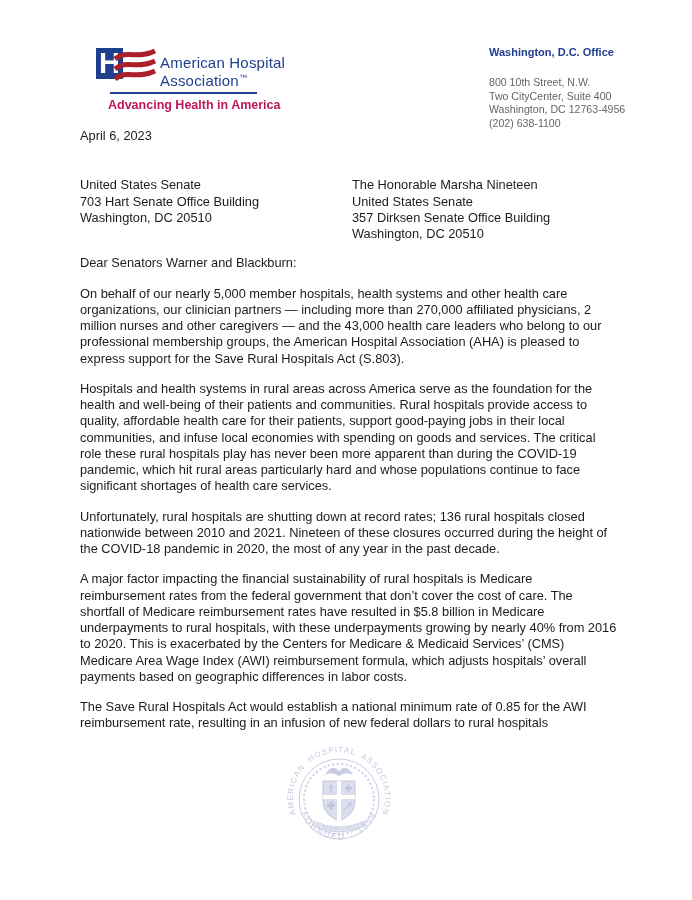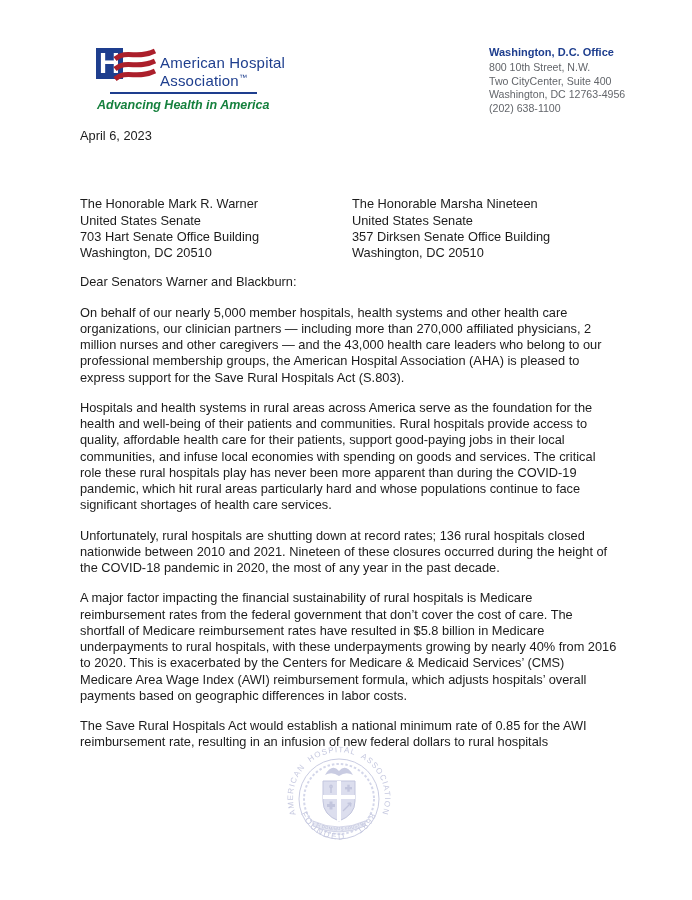--- a/index.html
+++ b/index.html
@@ -20,35 +20,35 @@
   .brand-name {
     position:absolute; left:160px; top:56px; color:#1e3e8e;
     font-size:15px; font-weight:400; line-height:14.5px; letter-spacing:0.2px;
   }
   .brand-name .tm { font-size:8px; vertical-align:super; }
   .brand-rule {
     position:absolute; left:110px; top:92px; width:147px; height:2px;
     background:#1e3e8e;
   }
   .brand-tagline {
-    position:absolute; left:97px; top:98px; color:#15803d;
-    font-size:12.5px; font-weight:700; font-style:italic;
+    position:absolute; left:108px; top:98px; color:#be185d;
+    font-size:12.5px; font-weight:700; 
   }
   .office {
     position:absolute; left:489px; top:46px; font-size:10.6px;
     line-height:13.4px; color:#63666b;
   }
-  .office-title { color:#1e3e8e; font-weight:700; font-size:11px; margin-bottom:2px; }
+  .office-title { color:#1e3e8e; font-weight:700; font-size:11px; margin-bottom:17px; }
 
   
   .letter-body {
     position:absolute; left:80px; top:128px; width:538px;
     font-size:12.8px; line-height:16.25px; color:#1c1c1c;
   }
-  .date { margin-bottom:52px; }
+  .date { margin-bottom:33px; }
   .recipients { display:flex; margin-bottom:13px; }
   .recipient-left { width:272px; flex:none; }
   .salutation { margin-bottom:14px; }
   .para { margin-bottom:14px; }
 
   
   .seal { position:absolute; left:277px; top:737px; }
   .seal text { font-family:"Liberation Sans","DejaVu Sans",sans-serif; }
   .seal-arc-text { font-size:8px; letter-spacing:1.1px; word-spacing:3px; fill:#c6c9e0; }
   .seal-bottom-text { font-size:8.5px; letter-spacing:2px; word-spacing:10px; fill:#c6c9e0; }
@@ -82,21 +82,20 @@
     <div>Two CityCenter, Suite 400</div>
     <div>Washington, DC 12763-4956</div>
     <div>(202) 638-1100</div>
   </div>
 
   <main class="letter-body">
     <p class="date">April 6, 2023</p>
 
     <div class="recipients">
       <div class="recipient recipient-left">
-        <div>The Honorable Mark R. Warner</div>
         <div>United States Senate</div>
         <div>703 Hart Senate Office Building</div>
         <div>Washington, DC 20510</div>
       </div>
       <div class="recipient">
         <div>The Honorable Marsha Nineteen</div>
         <div>United States Senate</div>
         <div>357 Dirksen Senate Office Building</div>
         <div>Washington, DC 20510</div>
       </div>

